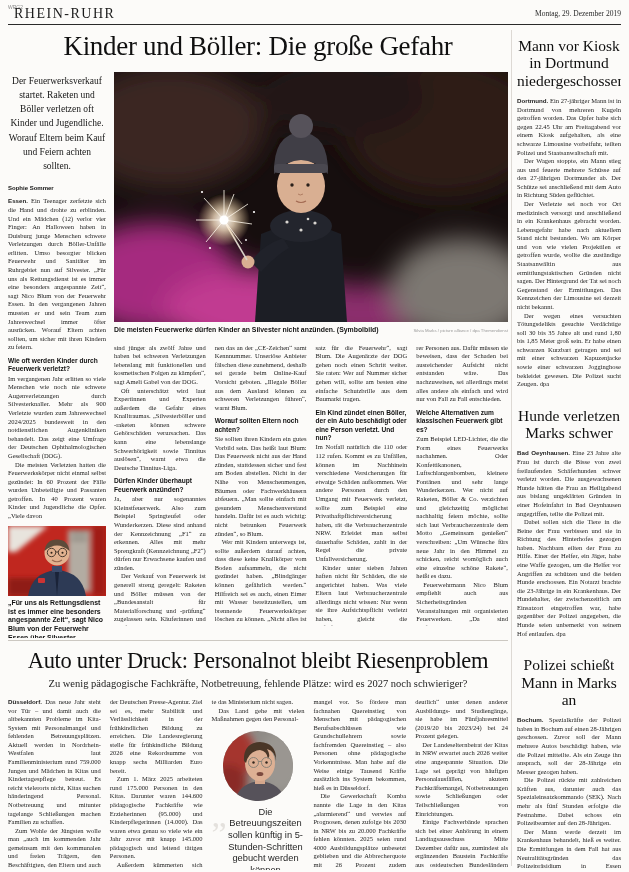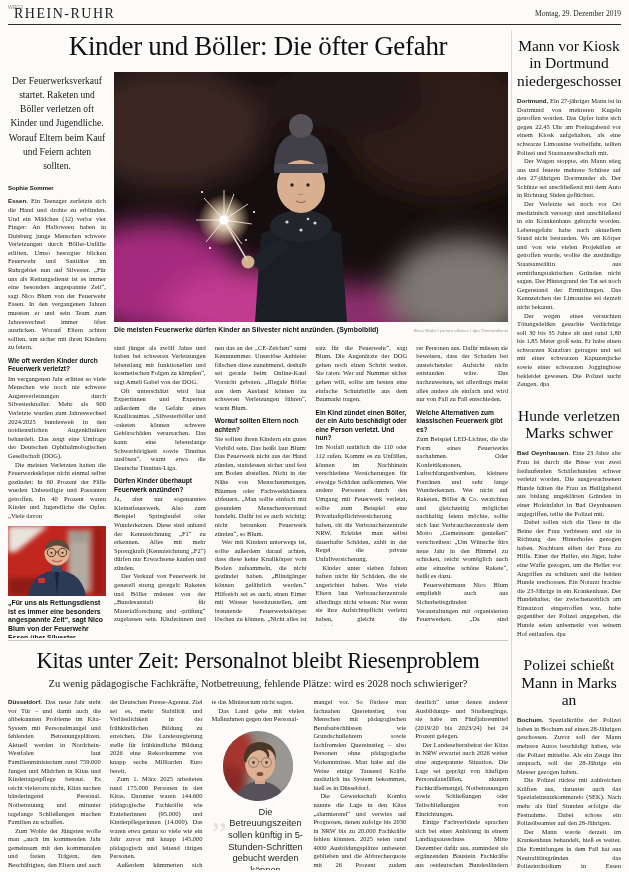--- a/index.html
+++ b/index.html
@@ -62,21 +62,21 @@
 
 <div class="page">
 
   <div class="pheader">
     <span class="edition">WRG2</span>
     <div class="section-title">RHEIN-RUHR</div>
     <span class="pdate">Montag, 29. Dezember 2019</span>
   </div>
 
   <section class="main-article">
-    <h1 class="main-headline">Kinder und Böller: Die öfter Gefahr</h1>
+    <h1 class="main-headline">Kinder und Böller: Die große Gefahr</h1>
 
     <div class="main-top">
 
       <div class="intro-col">
         <p class="standfirst">Der Feuerwerksverkauf startet. Raketen und Böller verletzen oft Kinder und Jugendliche. Worauf Eltern beim Kauf und Feiern achten sollten.</p>
         <p class="byline">Sophie Sommer</p>
         <div class="bt">
           <p><b class="loc">Essen.</b><span> Ein Teenager zerfetzte sich die Hand und drohte zu erblinden. Und ein Mädchen (12) verlor vier Finger: An Halloween haben in Duisburg junge Menschen schwere Verletzungen durch Böller-Unfälle erlitten. Umso besorgter blicken Feuerwehr und Sanitäter im Ruhrgebiet nun auf Silvester. „Für uns als Rettungsdienst ist es immer eine besonders angespannte Zeit“, sagt Nico Blum von der Feuerwehr Essen. In den vergangenen Jahren mussten er und sein Team zum Jahreswechsel immer öfter ausrücken. Worauf Eltern achten sollten, um sicher mit ihren Kindern zu feiern.</span></p>
           <h3 class="qsub">Wie oft werden Kinder durch Feuerwerk verletzt?</h3>
           <p>Im vergangenen Jahr erlitten so viele Menschen wie noch nie schwere Augenverletzungen durch Silvesterknaller. Mehr als 900 Verletzte wurden zum Jahreswechsel 2024/2025 bundesweit in den notdienstlichen Augenkliniken behandelt. Das zeigt eine Umfrage der Deutschen Ophthalmologischen Gesellschaft (DOG).</p>
@@ -241,22 +241,22 @@
       <h2 class="side-head">Polizei schießt Mann in Marks an</h2>
       <div class="bt">
         <p><b class="loc">Bochum.</b><span> Spezialkräfte der Polizei haben in Bochum auf einen 28-Jährigen geschossen. Zuvor soll der Mann mehrere Autos beschädigt haben, wie die Polizei mitteilte. Als ein Zeuge ihn ansprach, soll der 28-Jährige ein Messer gezogen haben.</span></p>
         <p class="ind">Die Polizei rückte mit zahlreichen Kräften aus, darunter auch das Spezialeinsatzkommando (SEK). Nach mehr als fünf Stunden erfolgte die Festnahme. Dabei schoss ein Polizeibeamter auf den 28-Jährigen.</p>
         <p class="ind">Der Mann werde derzeit im Krankenhaus behandelt, hieß es weiter. Die Ermittlungen in dem Fall hat aus Neutralitätsgründen das Polizeipräsidium in Essen übernommen.</p>
       </div>
     </article>
   </aside>
 
   <section class="kitas">
-    <h1 class="kitas-headline">Kitas unter Zeit: Personalnot bleibt Riesenproblem</h1>
-    <p class="kitas-subheadline">Zu wenig pädagogische Fachkräfte, Notbetreuung, fehlende Plätze: wird es 2028 noch schwieriger?</p>
+    <h1 class="kitas-headline">Auto unter Druck: Personalnot bleibt Riesenproblem</h1>
+    <p class="kitas-subheadline">Zu wenig pädagogische Fachkräfte, Notbetreuung, fehlende Plätze: wird es 2027 noch schwieriger?</p>
 
     <div class="kitas-cols">
       <div class="kcol bt">
         <p><b class="loc">Düsseldorf.</b><span> Das neue Jahr steht vor Tür – und damit auch die altbekannten Probleme im Kita-System mit Personalmangel und fehlenden Betreuungsplätzen. Aktuell werden in Nordrhein-Westfalen laut Familienministerium rund 759.000 Jungen und Mädchen in Kitas und Kindertagespflege betreut. Es reicht vielerorts nicht, Kitas suchen händeringend Personal. Notbetreuung und mitunter tagelange Schließungen machen Familien zu schaffen.</span></p>
         <p class="ind">Zum Wohle der Jüngsten wolle man „auch im kommenden Jahr gemeinsam mit den kommunalen und freien Trägern, den Beschäftigten, den Eltern und auch mit der Bundesregierung Schritt für Schritt Verbesserungen für das System erarbeiten“, sagt Familienministerin Josefine Paul (Grüne)</p>
       </div>
 
       <div class="kcol bt">
         <p>der Deutschen Presse-Agentur. Ziel sei es, mehr Stabilität und Verlässlichkeit in der frühkindlichen Bildung zu erreichen. Die Landesregierung stelle für frühkindliche Bildung 2026 eine Rekordsumme von knapp sechs Milliarden Euro bereit.</p>
         <p class="ind">Zum 1. März 2025 arbeiteten rund 175.000 Personen in den Kitas. Darunter waren 144.600 pädagogische Fachkräfte wie Erzieherinnen (95.000) und Kinderpflegerinnen (14.000). Das waren etwa genau so viele wie ein Jahr zuvor mit knapp 145.000 pädagogisch und leitend tätigen Personen.</p>

